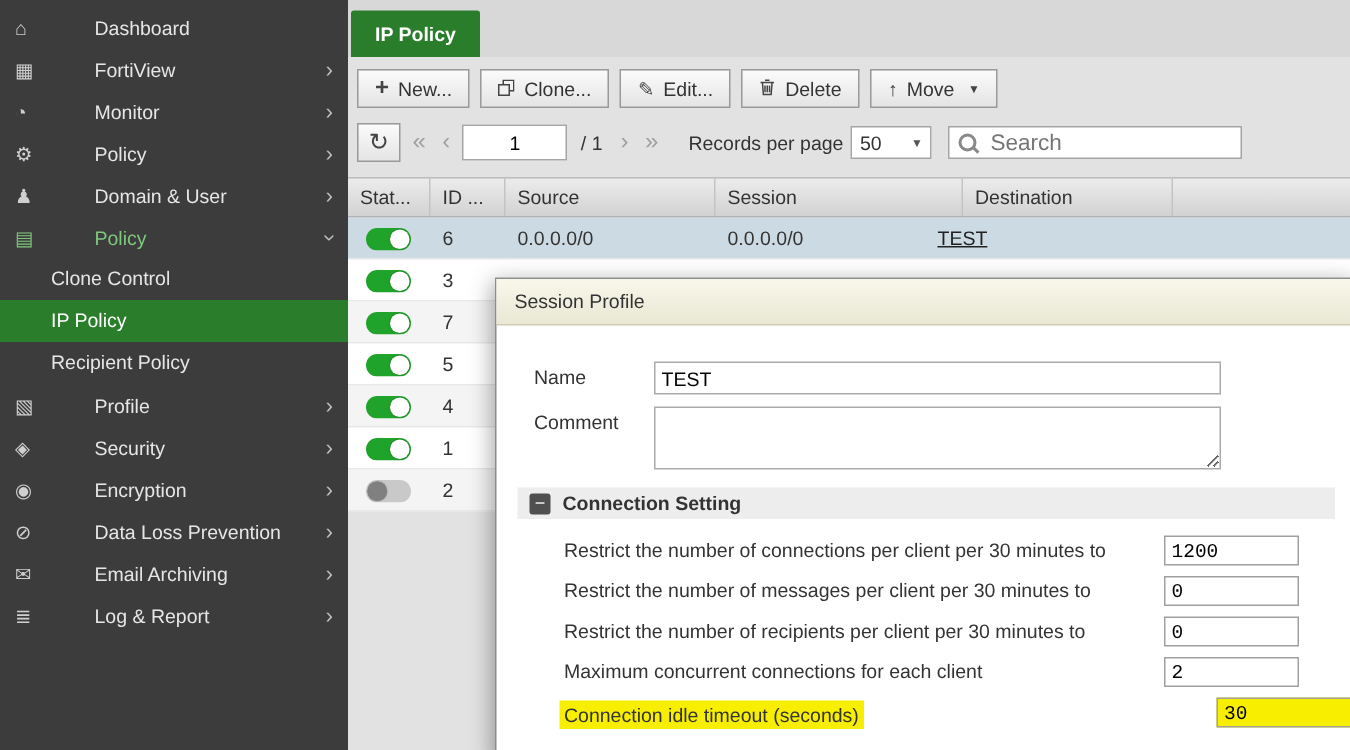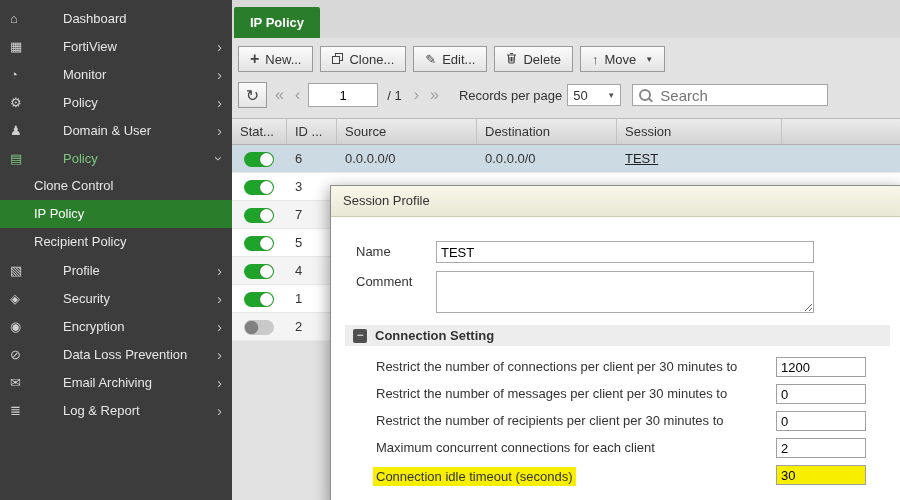--- a/index.html
+++ b/index.html
@@ -86,22 +86,22 @@
   .tinput{width:368px;height:20px;border:1px solid #aaa;font-size:13px;padding:0 4px;
           font-family:"Liberation Sans",sans-serif;box-sizing:content-box;}
   textarea.tinput{height:40px;resize:both;margin-bottom:4px;}
   .section{display:flex;align-items:center;gap:8px;background:#ededed;margin:0 14px 8px 14px;
            padding:3px 8px;font-weight:bold;}
   .collapse{width:14px;height:14px;background:#4f4f4f;color:#fff;font-size:12px;line-height:13px;
             text-align:center;border-radius:2px;font-weight:normal;cursor:pointer;flex:none;}
   .frow{position:relative;height:27px;}
   .frow .flbl{position:absolute;left:45px;top:5px;white-space:nowrap;}
   .frow input{position:absolute;left:445px;top:3px;width:80px;height:18px;border:1px solid #a0a0a0;
-              font-size:13px;padding:0 4px;font-family:Liberation Sans, sans-serif;}
-  .hl{background:#f8ef00;}
+              font-size:13px;padding:0 4px;font-family:Liberation Mono, monospace;}
+  .hl{background:#f8ef00;margin-left:35px;}
   span.hl{padding:2px 3px;margin-left:-3px;}
 </style>
 </head>
 <body>
 
 <div class="app">
 
   <div class="sidebar">
     <div class="sb-item">
       <span class="sb-ico">⌂</span>
@@ -224,22 +224,22 @@
       <span class="search">
         <span class="mag"></span>
         <input placeholder="Search" style="">
       </span>
     </div>
 
     <div class="thead">
       <div class="th c0">Stat...</div>
       <div class="th c1">ID ...</div>
       <div class="th c2">Source</div>
+      <div class="th c4">Session</div>
       <div class="th c3">Destination</div>
-      <div class="th c4">Session</div>
       <div class="th c5">AntiSpam</div>
     </div>
 
     <div class="tr selected">
       <div class="td c0"><span class="tog"></span></div>
       <div class="td c1">6</div>
       <div class="td c2">0.0.0.0/0</div>
       <div class="td c3">0.0.0.0/0</div>
       <div class="td c4"><span class="slink">TEST</span></div>
       <div class="td c5"></div>

